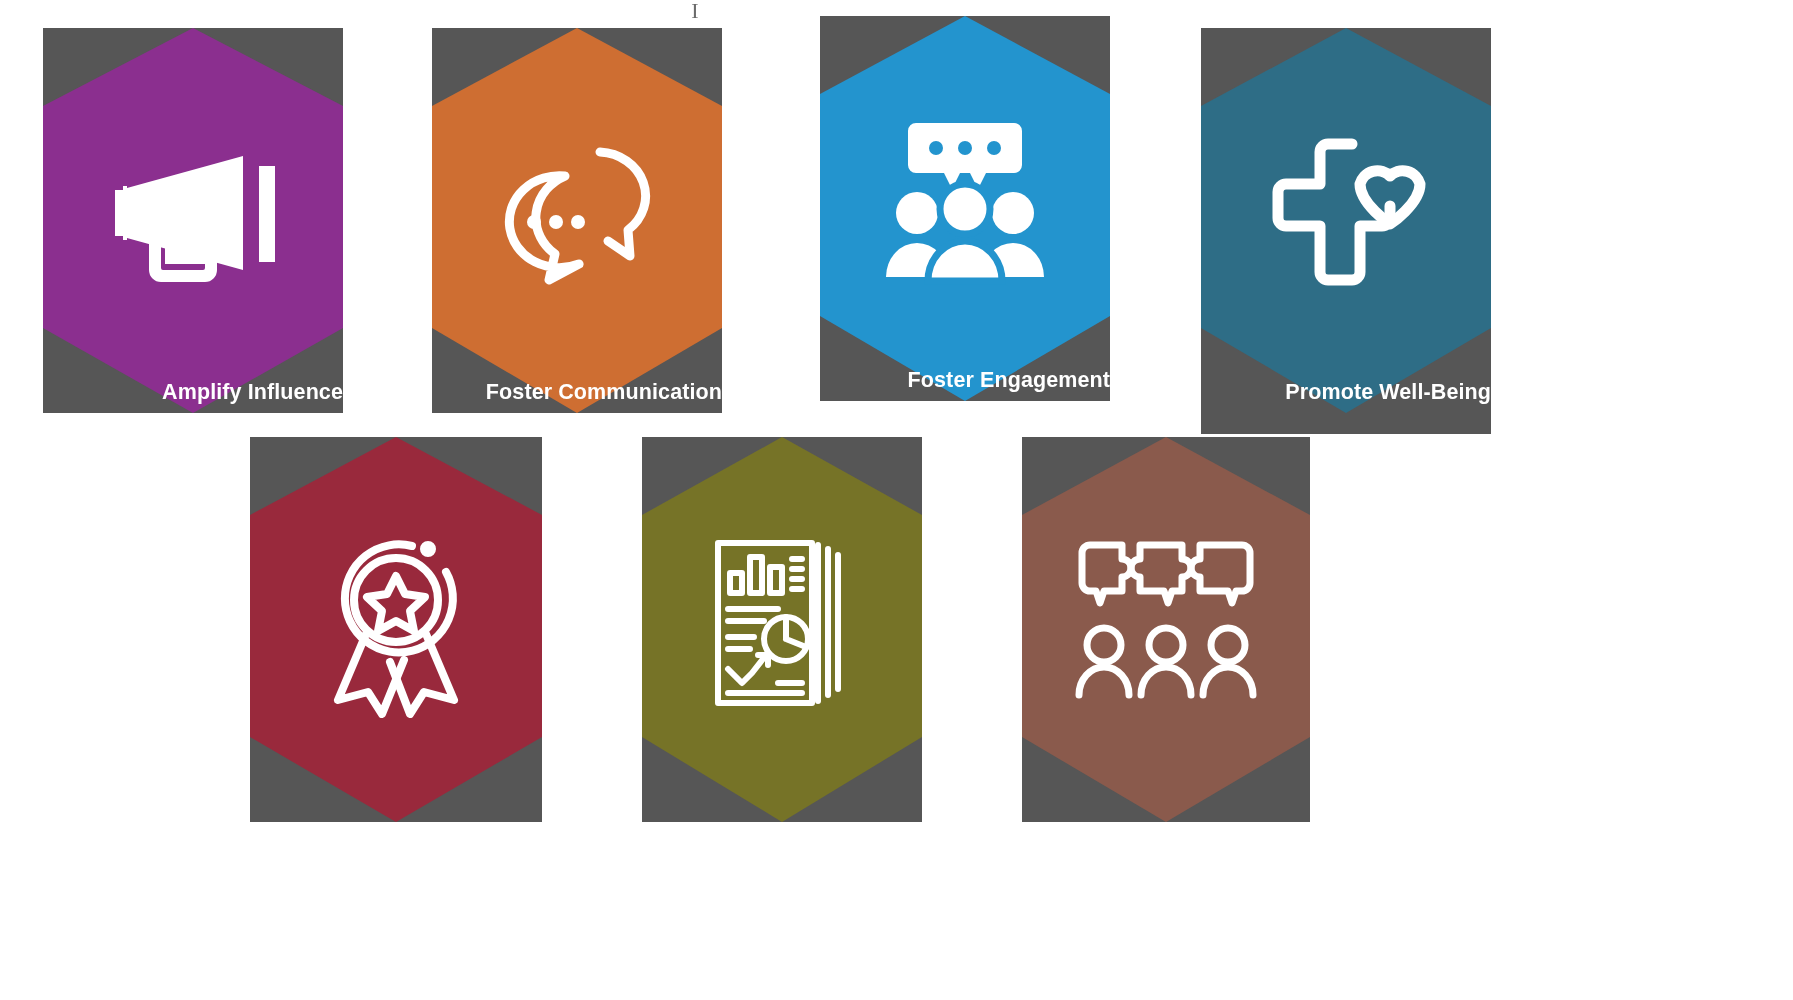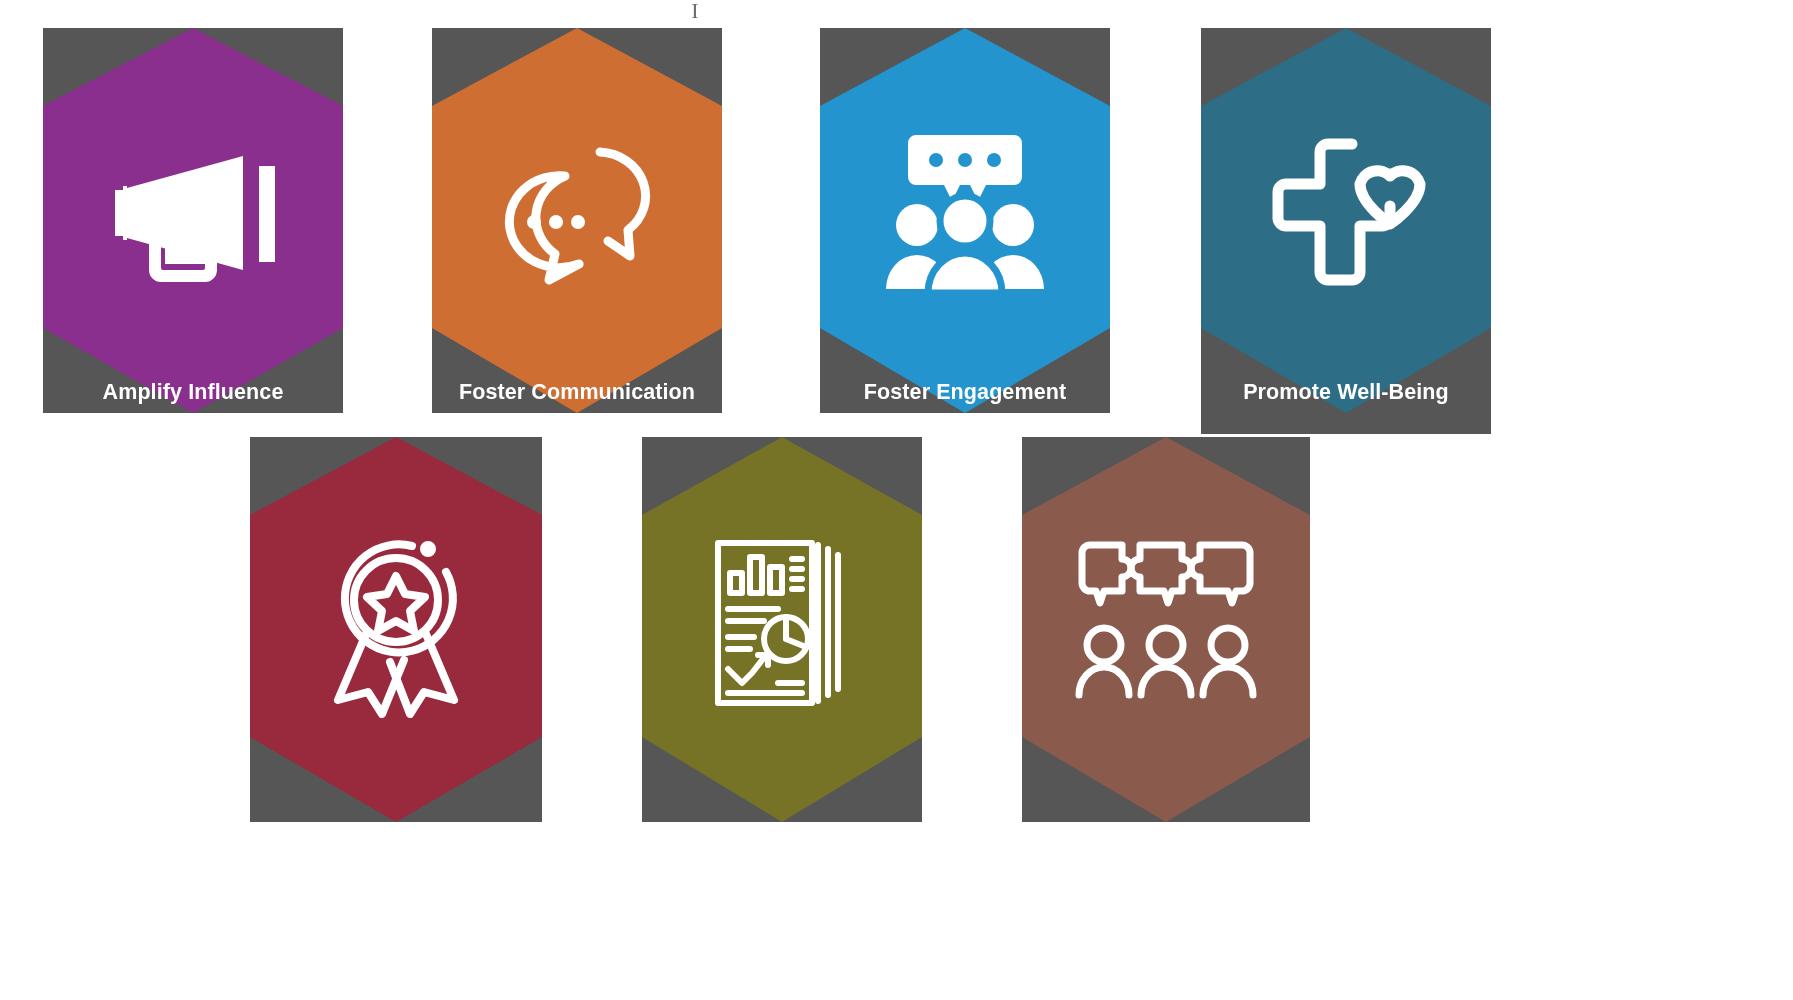--- a/index.html
+++ b/index.html
@@ -53,21 +53,21 @@
   .tile-hex {
     position: absolute;
     left: 0;
     top: 0;
     width: 100%;
   }
   .tile-label {
     position: absolute;
     left: 0;
     width: 100%;
-    text-align: center;
+    text-align: right;
     color: #ffffff;
     font-weight: bold;
     letter-spacing: 0.1px;
     white-space: nowrap;
     font-family: "Liberation Sans", sans-serif;
   }
   .tile-icon {
     position: absolute;
     left: 0;
     width: 100%;
@@ -122,21 +122,21 @@
         <g fill="#ffffff">
           <circle cx="52" cy="90" r="7"></circle>
           <circle cx="74" cy="90" r="7"></circle>
           <circle cx="96" cy="90" r="7"></circle>
         </g>
       </svg>
     </div>
     <div class="tile-label">Foster Communication</div>
   </div>
 
-  <div class="tile row-top" style="left:820px; top:28px; width:290px; height:385px;">
+  <div class="tile row-top" style="left:820px; top:16px; width:290px; height:385px;">
     <div class="tile-plate"></div>
     <svg class="tile-hex" viewBox="0 0 290 385" width="290" height="385">
       <polygon points="145,0 290,78 290,300 145,385 0,300 0,78" fill="#2394ce"></polygon>
     </svg>
     <div class="tile-icon">
       <svg width="190" height="170" viewBox="0 0 190 170">
         <g fill="#ffffff">
           <path d="M46,6 L144,6 a8,8 0 0 1 8,8 L152,48 a8,8 0 0 1 -8,8 L116,56 L108,72 L100,56
                    L90,56 L82,72 L74,56 L46,56 a8,8 0 0 1 -8,-8 L38,14 a8,8 0 0 1 8,-8 Z"></path>
           <circle cx="66" cy="31" r="7" fill="#2394ce"></circle>

